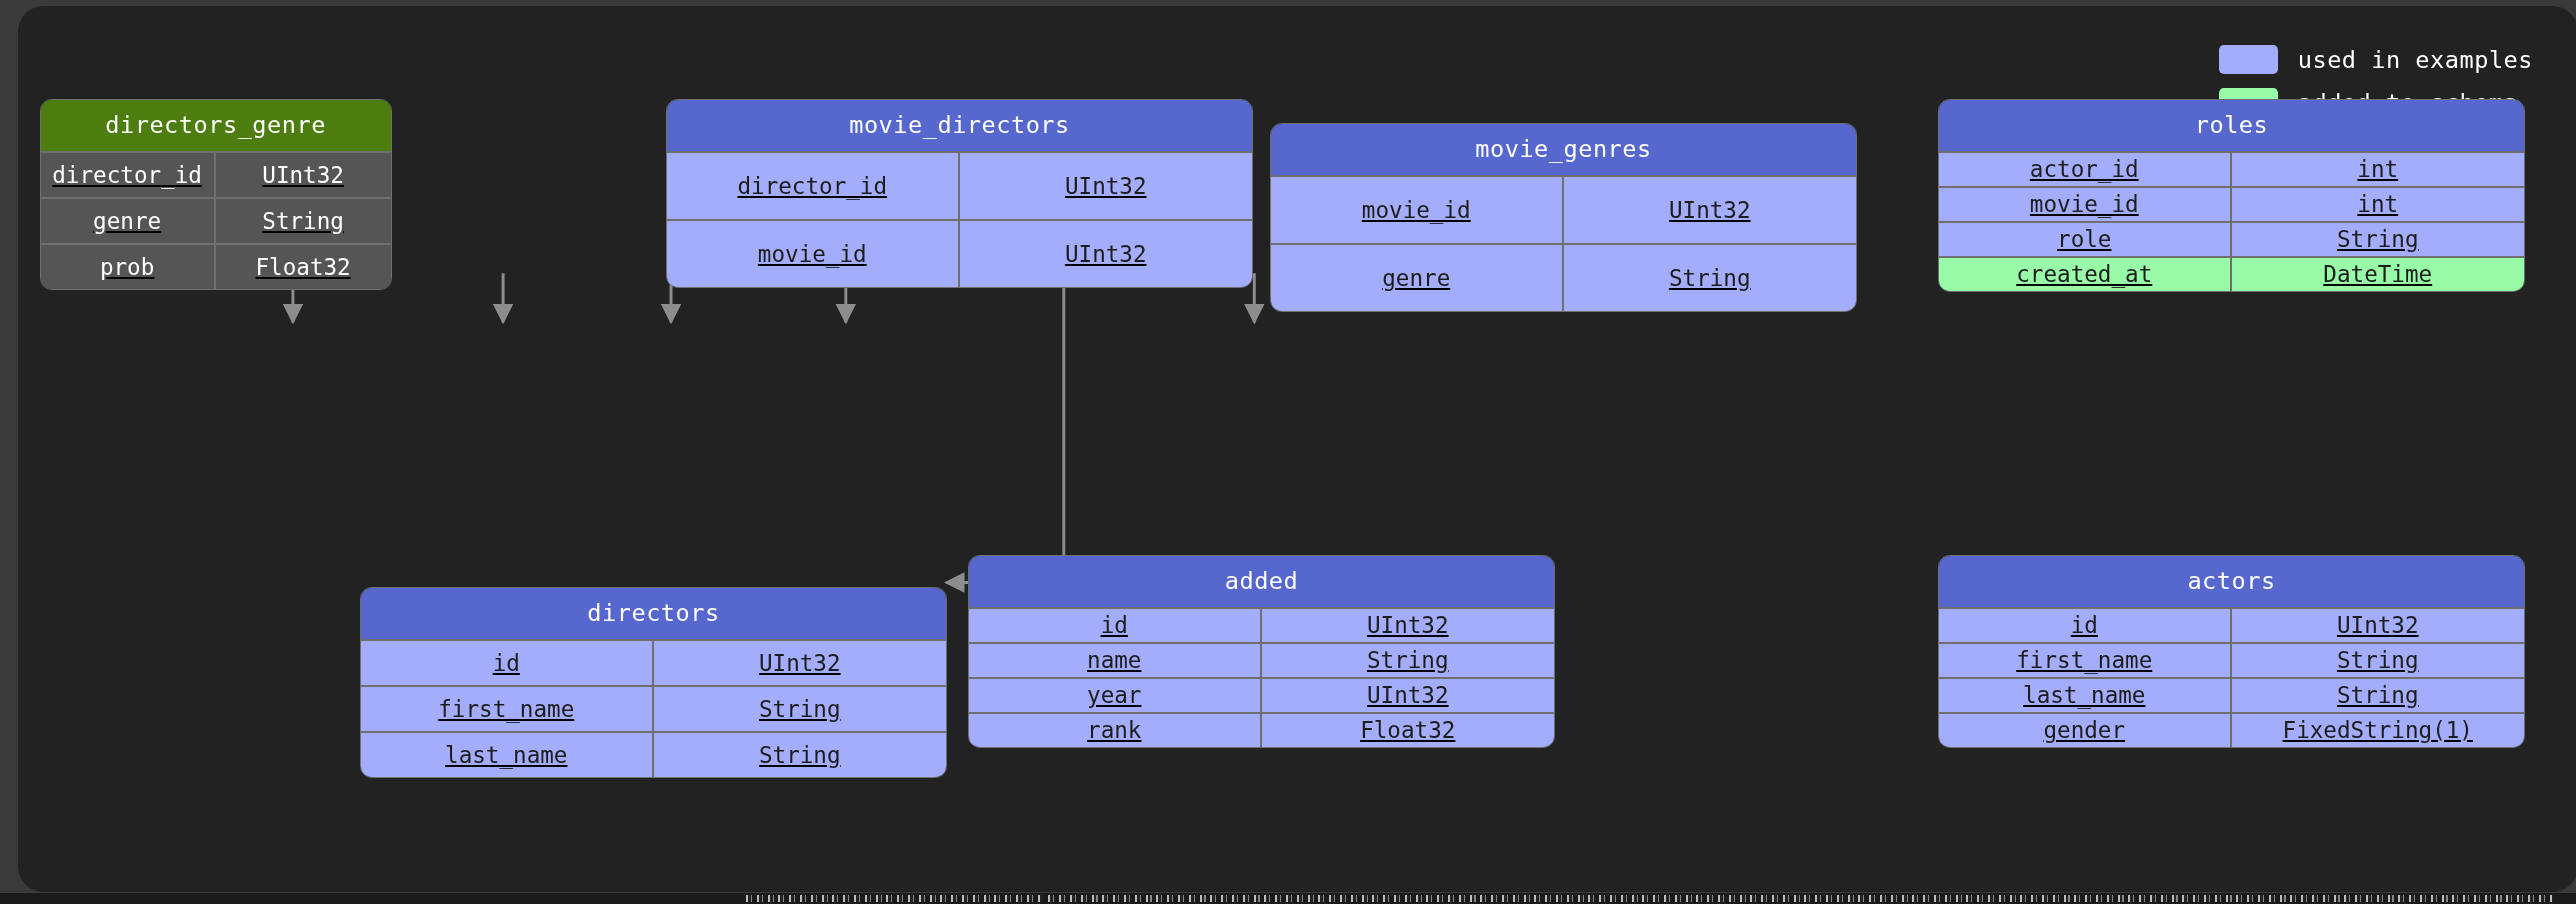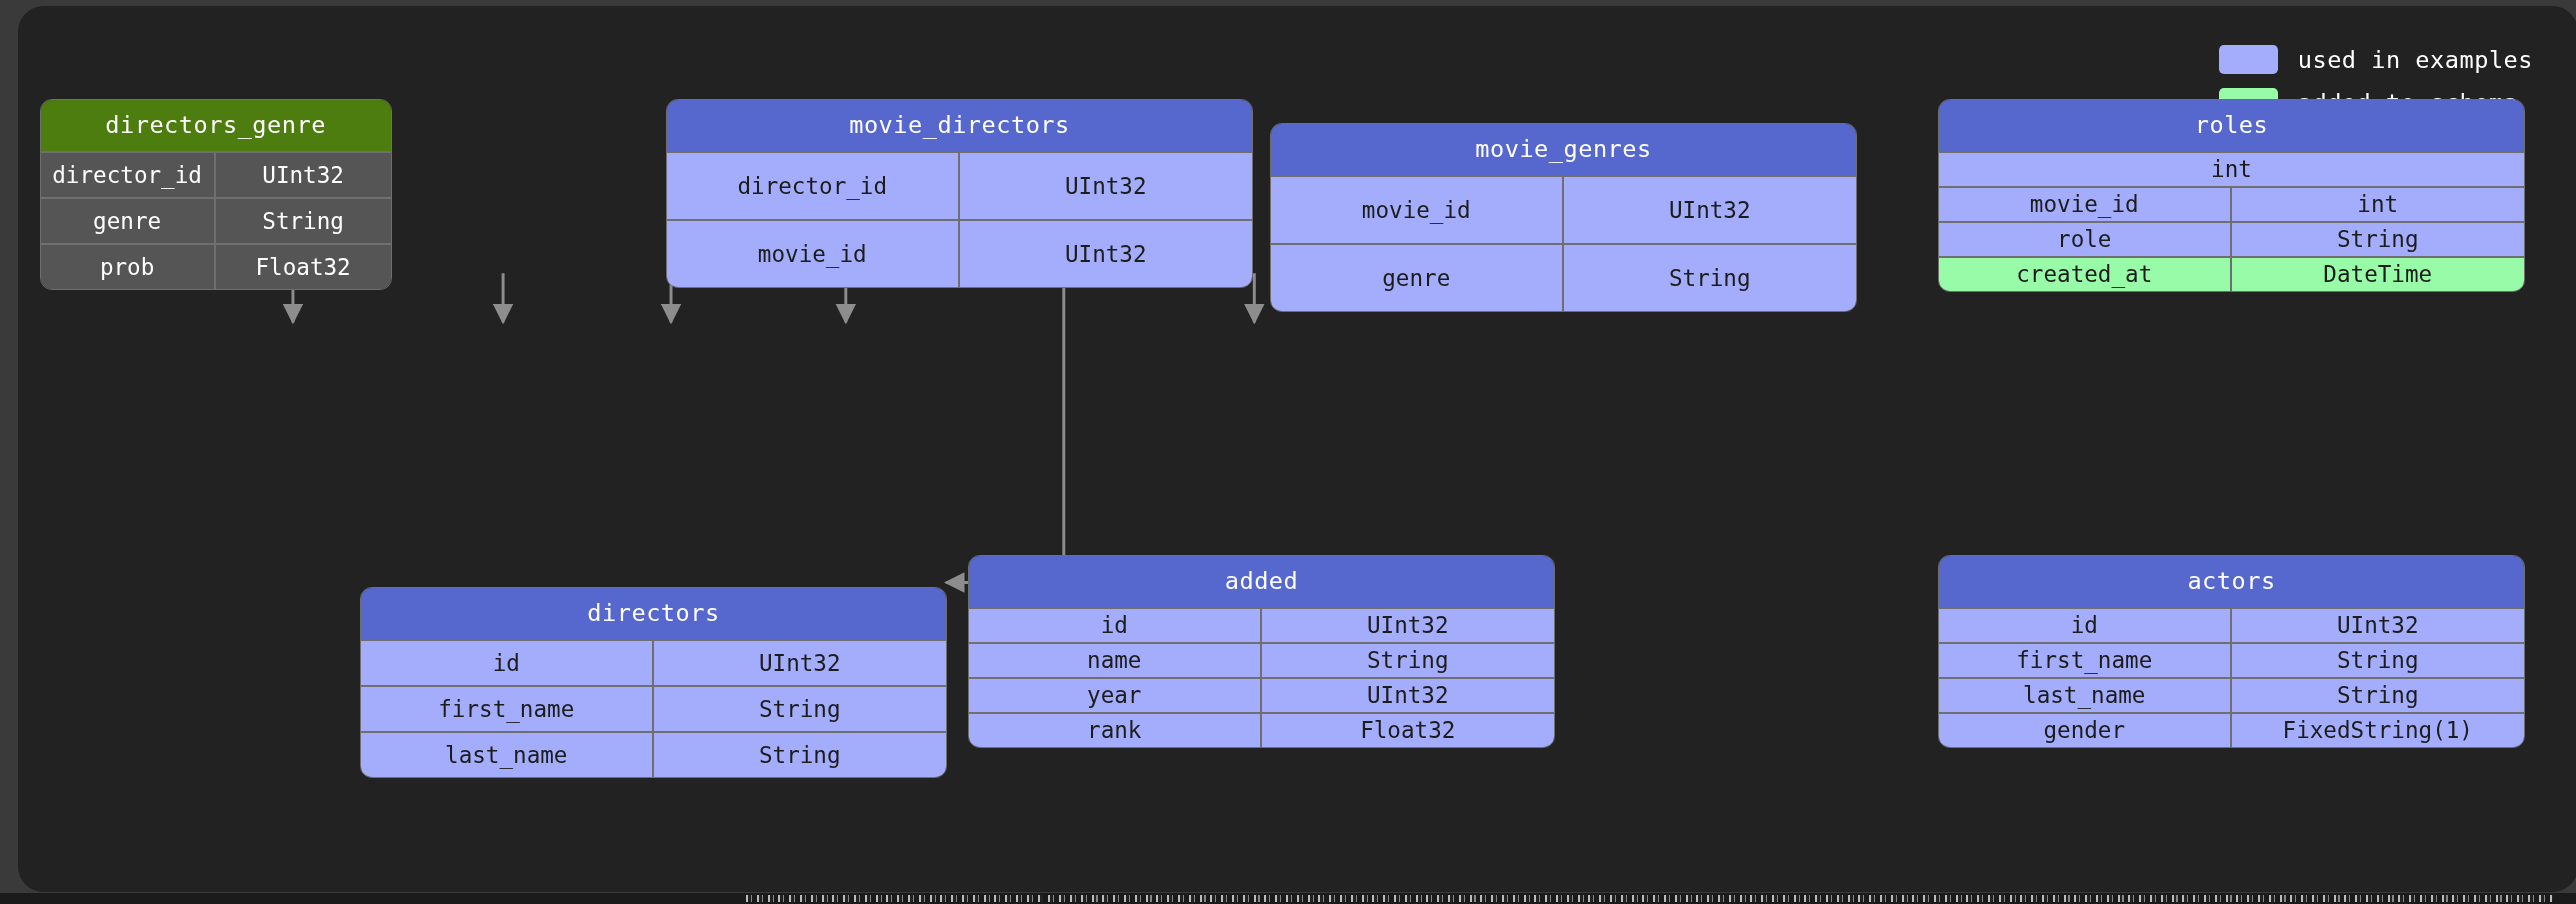--- a/index.html
+++ b/index.html
@@ -65,20 +65,21 @@
     display: flex;
     align-items: center;
     justify-content: center;
     color: #ffffff;
     font-size: 23.6px;
     letter-spacing: 0.5px;
   }
   .t-row {
     display: flex;
     border-top: 2px solid #6f6f6f;
+    text-decoration: underline;
   }
   .t-cell {
     display: flex;
     align-items: center;
     justify-content: center;
     font-size: 22.6px;
     box-sizing: border-box;
     overflow: hidden;
     white-space: nowrap;
   }
@@ -204,20 +205,21 @@
     </div>
     <div class="t-row" style="height:66px">
       <div class="t-cell name">genre</div>
       <div class="t-cell type">String</div>
     </div>
   </div>
 
   <div class="table theme-blue" style="left:1920px; top:93px; width:587px;">
     <div class="t-head">roles</div>
     <div class="t-row" style="height:33px">
+      <div class="t-cell name">actor_id</div>
       <div class="t-cell type">int</div>
     </div>
     <div class="t-row" style="height:33px">
       <div class="t-cell name">movie_id</div>
       <div class="t-cell type">int</div>
     </div>
     <div class="t-row" style="height:33px">
       <div class="t-cell name">role</div>
       <div class="t-cell type">String</div>
     </div>

